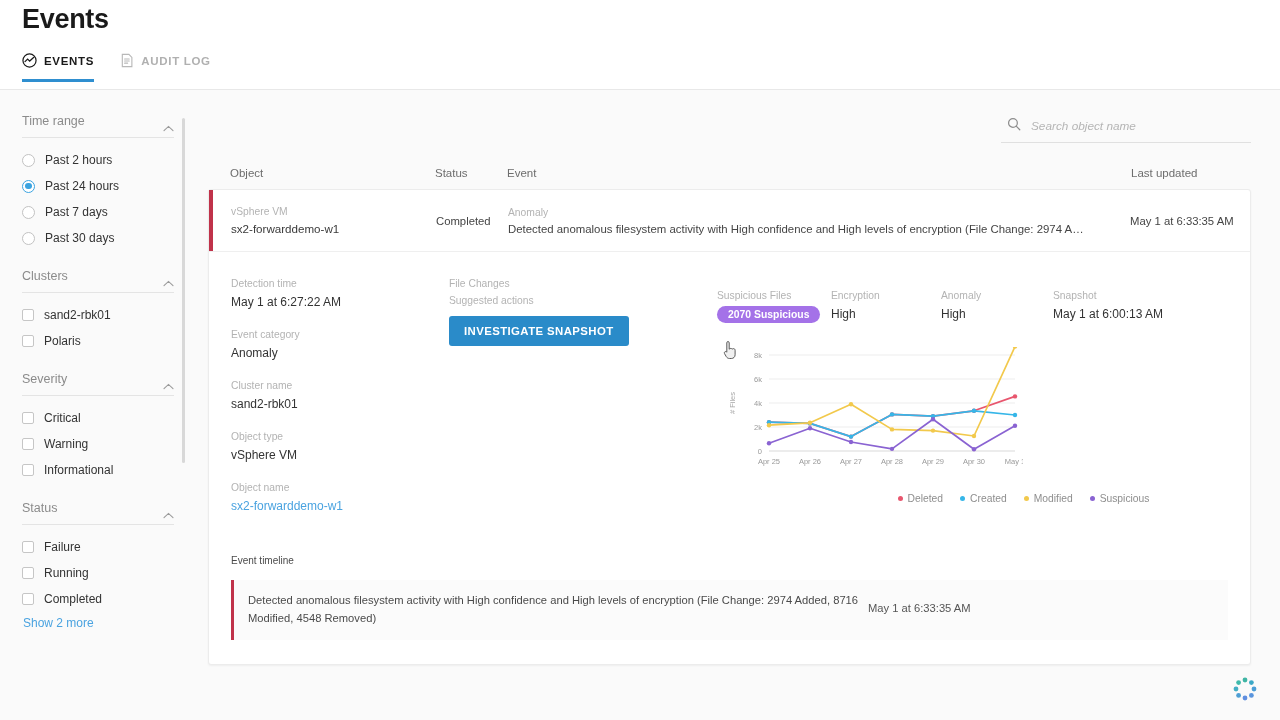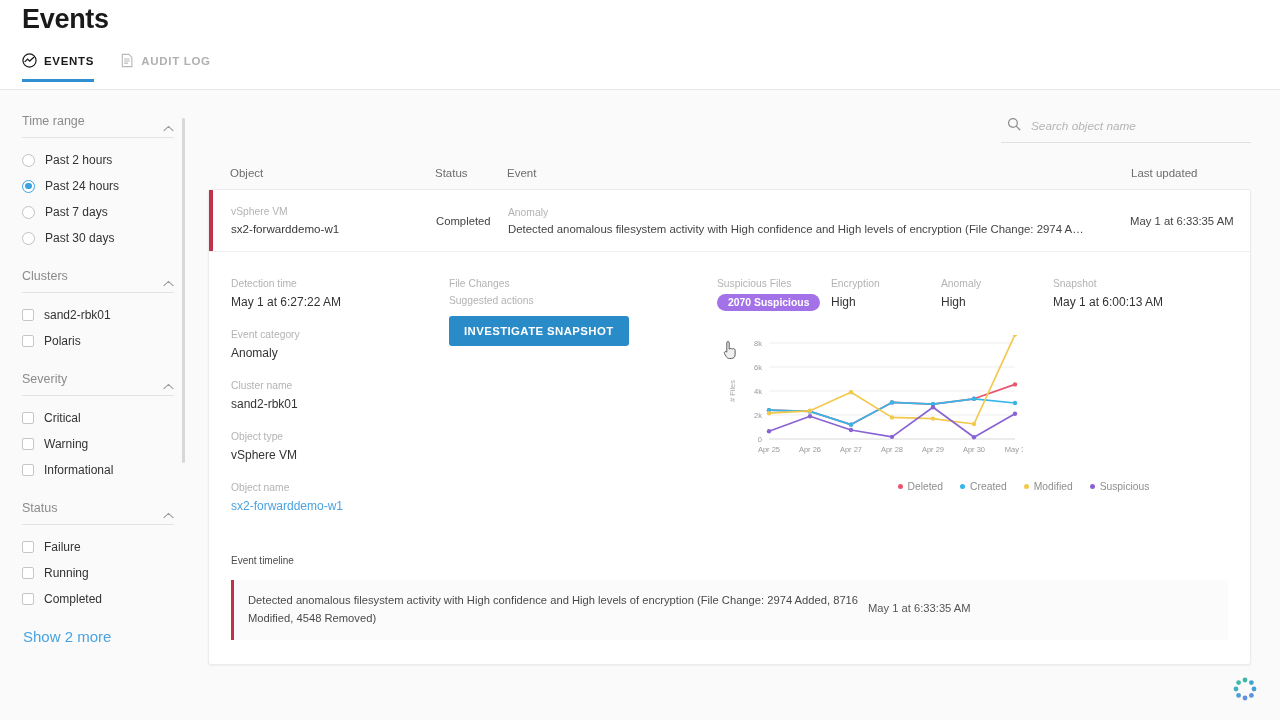--- a/index.html
+++ b/index.html
@@ -33,21 +33,21 @@
                 width:152px; padding-bottom:9px; cursor:pointer; }
   .facet-title { font-size:12.5px; color:#8b8b8b; }
   .chev { width:11px; height:7px; }
   .facet-rule { width:152px; height:1px; background:#e4e4e4; margin-bottom:9px; }
   .opt { display:flex; align-items:center; gap:10px; height:26px; cursor:pointer; font-size:12px; color:#333; }
   .radio { width:13px; height:13px; border-radius:50%; border:1.6px solid #c2c2c2; flex:0 0 13px; background:#fff; }
   .radio.on { border-color:#3aa3e0; background:#fff; position:relative; }
   .radio.on::after { content:""; position:absolute; left:2.2px; top:2.2px; width:6.4px; height:6.4px;
                      border-radius:50%; background:#3aa3e0; }
   .cbox { width:12px; height:12px; border:1.4px solid #c6c6c6; border-radius:2px; background:#fff; flex:0 0 12px; }
-  .showmore { font-size:15px; color:#4aa3e0; cursor:pointer; margin-top:16px; margin-left:1px; }
+  .showmore { font-size:12px; color:#4aa3e0; cursor:pointer; margin-top:4px; margin-left:1px; }
   .facet-gap { height:14px; }
   .sb-scroll { position:absolute; left:182px; top:28px; width:3px; height:345px; background:#d8d8d8; border-radius:2px; }
 
   
   .main { flex:1; padding:0 29px 0 18px; position:relative; }
   .search-wrap { display:flex; justify-content:flex-end; padding-top:22px; }
   .search { width:250px; display:flex; align-items:center; gap:10px;
             border-bottom:1px solid #e0e0e0; padding:5px 2px 7px 6px; }
   .search input { border:none; outline:none; background:transparent; font-size:11.8px;
                   font-style:italic; color:#444; width:100%; font-family:"Liberation Sans",sans-serif; }
@@ -75,21 +75,21 @@
   .dvalue { font-size:12px; color:#333; }
   .dvalue.link { color:#4aa3e0; cursor:pointer; }
 
   .dcol-mid { width:268px; }
   .badges { display:flex; gap:9px; margin-bottom:30px; }
   .badge { border-radius:11px; padding:3px 11px; font-size:10.4px; color:#fff; font-weight:600; white-space:nowrap; }
   .btn-primary { background:#2a8bc9; color:#fff; border:none; border-radius:3px;
                  padding:9px 15px; font-size:11.4px; font-weight:700; letter-spacing:.4px;
                  cursor:pointer; font-family:"Liberation Sans",sans-serif; }
 
-  .dcol-right { flex:1; }
+  .dcol-right { flex:1;margin-top:12px; }
   .meta-row { display:flex; gap:0; }
   .meta-cell { font-size:11.6px; }
   .m1 { width:114px; } .m2 { width:110px; } .m3 { width:112px; } .m4 { width:160px; }
 
   .chart-box { margin-top:26px; margin-left:6px; }
   .legend { display:flex; gap:17px; justify-content:center; margin-top:7px; padding-left:96px; }
   .lg { display:flex; align-items:center; gap:5px; font-size:10.3px; color:#8e8e8e; }
   .dot { width:5px; height:5px; border-radius:50%; }
 
   .timeline { padding:22px 22px 24px 22px; }

